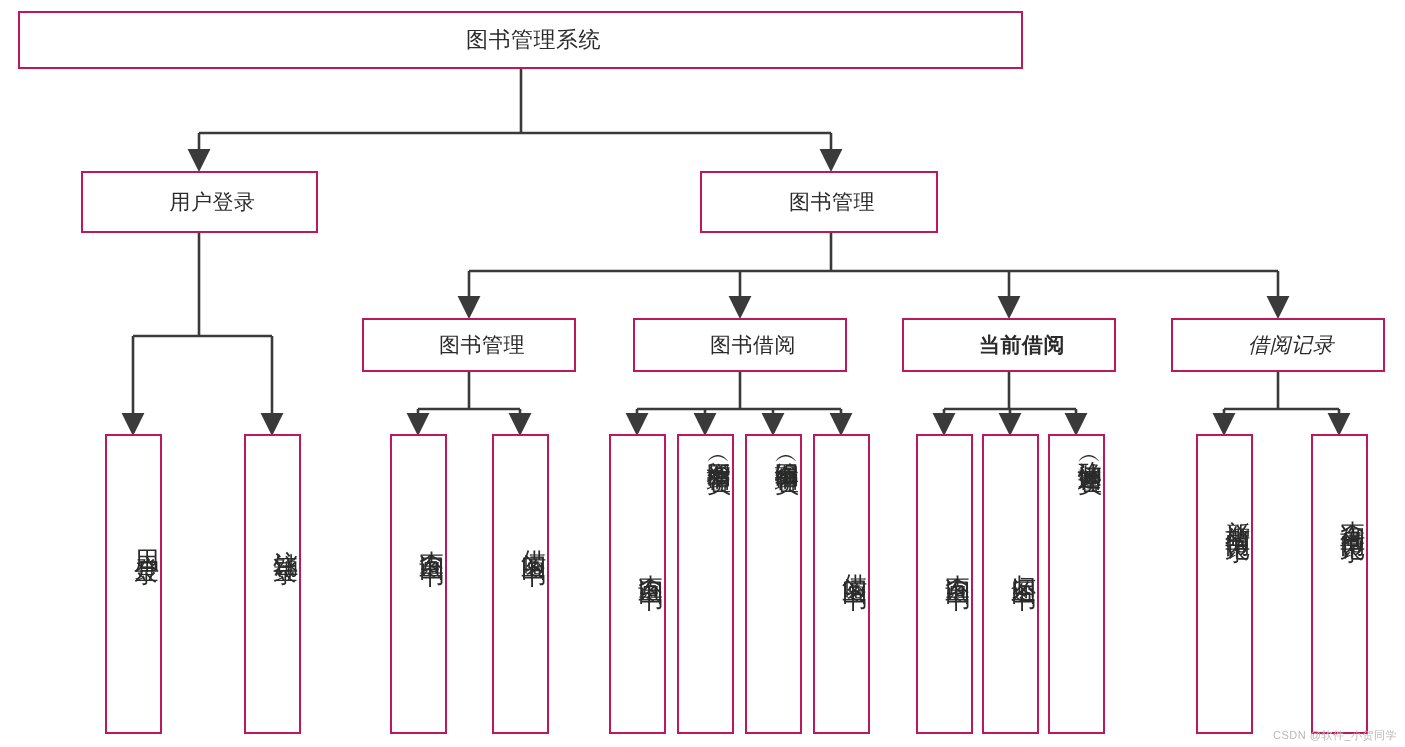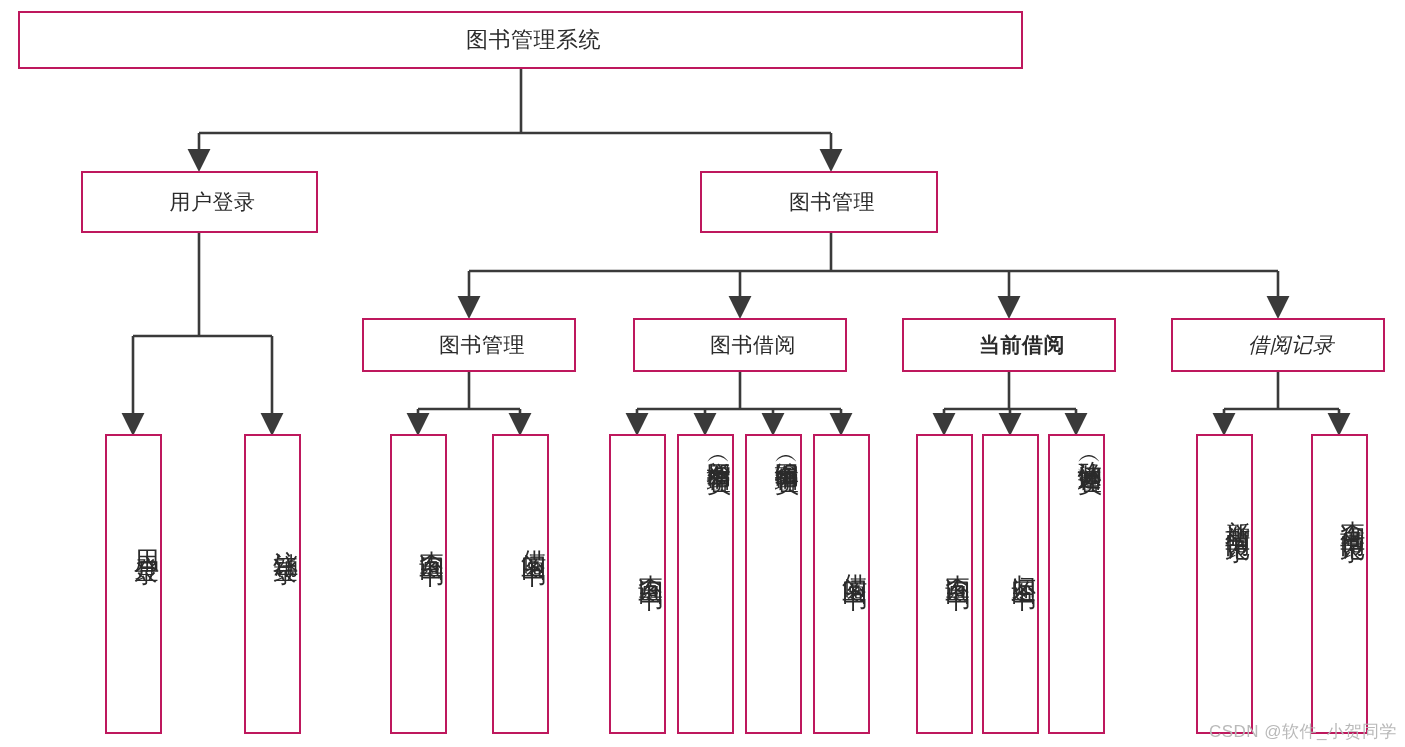--- a/index.html
+++ b/index.html
@@ -76,21 +76,21 @@
   .node.vert.mid2 .node-label {
     margin-top: 88px;
   }
   .node.vert.mid3 .node-label {
     margin-top: 112px;
   }
   #watermark {
     position: absolute;
     right: 8px;
     bottom: 4px;
-    font-size: 17px;
+    font-size: 11px;
     color: #b9b9b9;
     letter-spacing: 0.5px;
     z-index: 3;
     white-space: nowrap;
   }
 </style>
 </head>
 <body>
 
 <div id="canvas">

